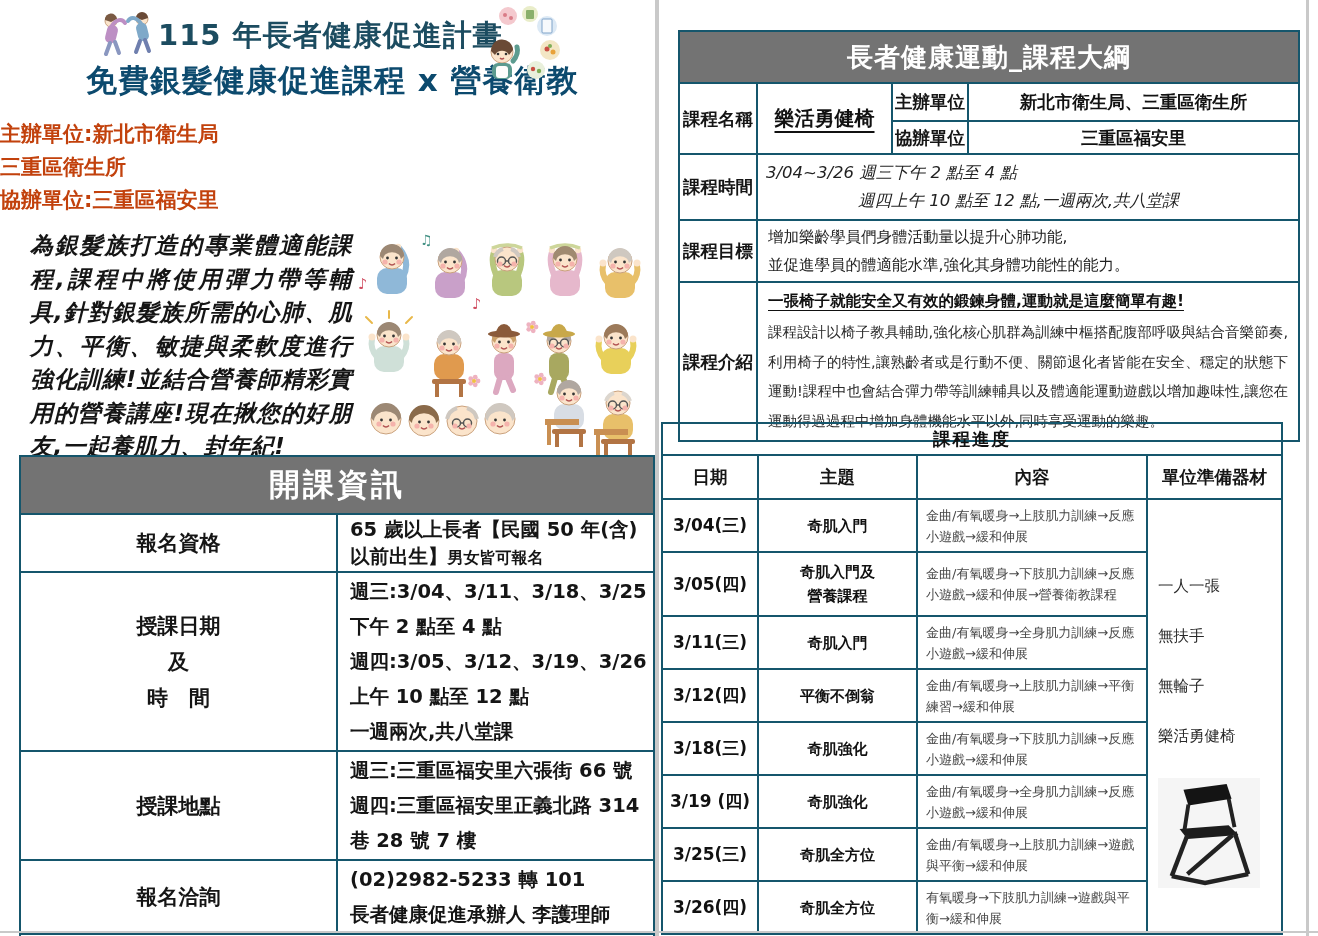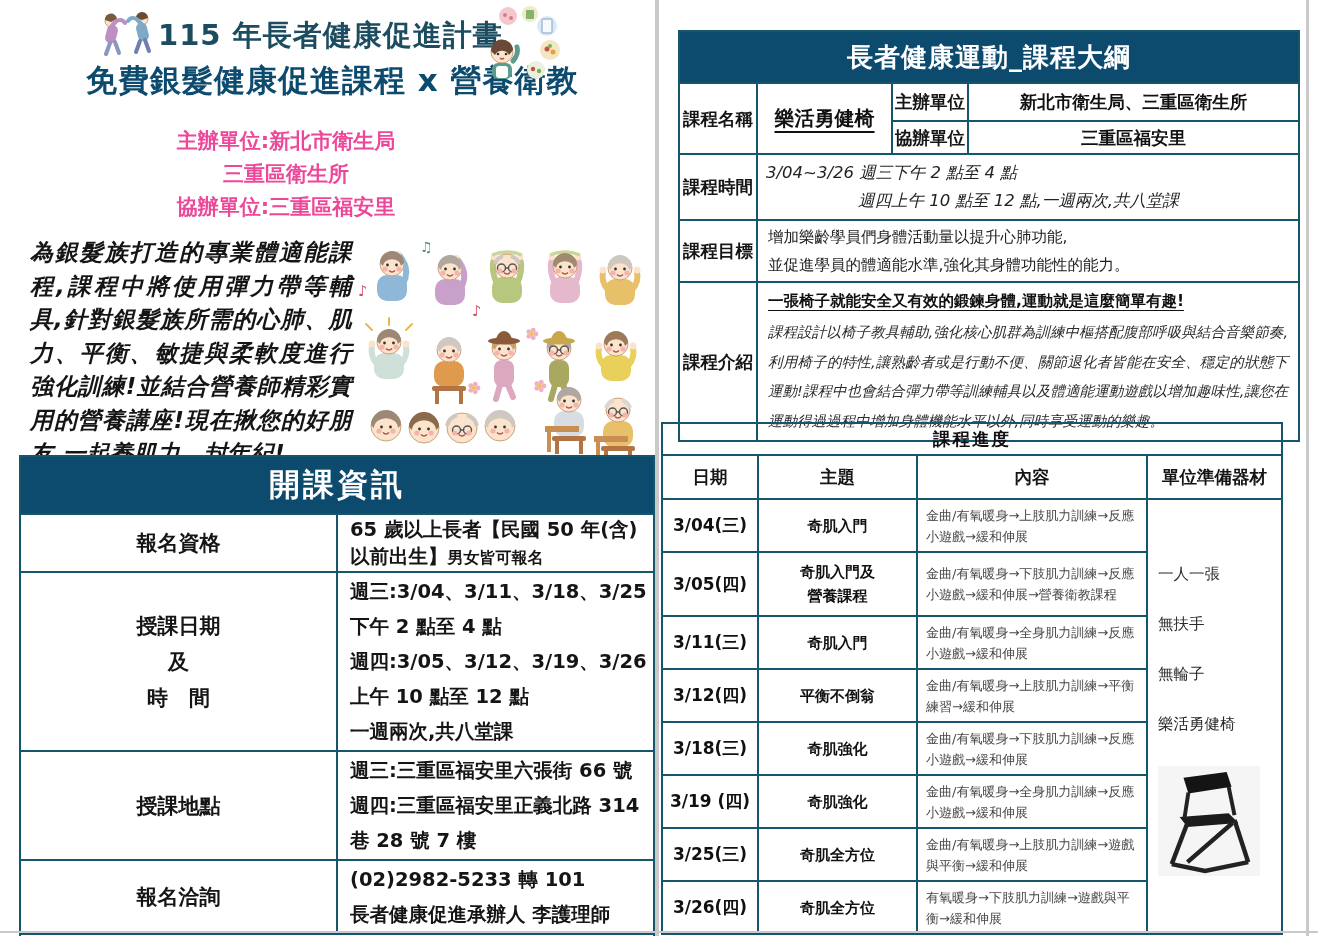--- a/index.html
+++ b/index.html
@@ -8,35 +8,35 @@
   .page{position:absolute;top:0;height:936px;background:#fff;}
   #left-page{left:0;width:655px;}
   #right-page{left:661px;width:650px;}
   .divider{position:absolute;background:#c9c9c9;}
 
   
   .lp-title-row{display:flex;align-items:center;margin:10px 0 0 98px;}
   .lp-title{font-size:29px;font-weight:bold;color:#1c4c60;margin:6px 0 0 2px;letter-spacing:1px;white-space:nowrap;}
   .nutrition-icon{position:absolute;left:478px;top:6px;}
   .lp-subtitle{font-size:31px;font-weight:bold;color:#0c4a6e;margin:4px 0 0 86px;letter-spacing:1px;white-space:nowrap;}
-  .organizers{width:572px;text-align:center;margin-top:23px;font-size:21px;font-weight:bold;line-height:33px;color:#ec4899;}
+  .organizers{width:572px;text-align:left;margin-top:16px;font-size:21px;font-weight:bold;line-height:33px;color:#c2410c;}
 
   
   .lp-middle{display:flex;margin-top:12px;font-style:italic;}
   .intro-text{width:322px;margin-left:30px;font-size:23px;font-weight:bold;line-height:33.5px;
               text-align:justify;letter-spacing:.5px;color:#151515;}
   .illus{margin:2px 0 0 2px;}
 
   
   table{border-collapse:collapse;}
   .info-table,.rp-table1,.rp-table2{table-layout:fixed;}
   .info-table th,.info-table td,
   .rp-table1 th,.rp-table1 td,
   .rp-table2 th,.rp-table2 td{border:2.5px solid #15566c;}
-  .tbl-title{background:#0c4a6e;color:#fff;font-weight:bold;text-align:center;}
+  .tbl-title{background:#737373;color:#fff;font-weight:bold;text-align:center;}
 
   .info-table{position:absolute;left:19px;top:455px;width:636px;}
   .info-table .tbl-title{font-size:31px;height:54px;letter-spacing:3px;}
   .info-table th{width:108px;font-size:21px;font-weight:bold;text-align:center;line-height:36px;color:#151515;}
   .info-table td.val{padding-left:12px;font-size:19.5px;font-weight:bold;color:#151515;}
   .r-qual{height:44px;}
   .r-sched{height:108px;}
   .r-loc{height:70px;}
   .r-contact{height:72px;}
   .r-remind{height:122px;}
@@ -53,32 +53,32 @@
   .r-cohost{height:33px;}
   .r-time{height:62px;margin-left:24px;}
   .r-goal{height:58px;}
   .r-intro{height:152px;}
   .time-cell{font-size:16.5px;padding:4px 8px;color:#222;font-style:italic;}
   .time-cell .l2{padding-left:92px;}
   .time-cell div{line-height:28px;}
   .goal-cell{font-size:15.5px;line-height:28px;padding:2px 10px;color:#222;}
   .intro-cell{padding:6px 10px 4px 10px;vertical-align:top;font-size:14.5px;}
   .intro-head{font-weight:bold;font-size:15.5px;text-decoration:underline;text-underline-offset:4px;margin:2px 0 6px 0;color:#111;}
-  .intro-body{line-height:29.5px;text-align:justify;color:#2a2a2a;font-style:italic;}
+  .intro-body{line-height:29.5px;text-align:justify;color:#2a2a2a;}
 
   .rp-table2{position:absolute;left:0;top:422px;width:620px;}
   .progress-cell{height:28px;font-weight:bold;font-size:17.5px;text-align:center;letter-spacing:2px;}
   .rp-table2 th{height:40px;font-size:17.5px;font-weight:bold;text-align:center;color:#151515;}
   .rp-table2 tr.sr{height:53px;}
   .rp-table2 tr.sr-tall{height:64px;}
   .s-date{font-weight:bold;font-size:17px;text-align:center;}
   .s-topic{font-weight:bold;font-size:15px;text-align:center;white-space:pre-line;line-height:24px;}
   .s-content{font-size:13px;color:#474747;line-height:21px;padding:4px 8px;}
   .s-equip{vertical-align:top;padding:62px 4px 0 10px;font-size:15.5px;color:#2a2a2a;}
-  .equip-line{line-height:24px;margin-bottom:26px;white-space:nowrap;}
+  .equip-line{line-height:24px;margin-bottom:26px;white-space:nowrap;margin-top:12px;}
 </style>
 </head>
 <body>
 
 <div class="page" id="left-page">
 
   <div class="lp-title-row">
     <svg width="58" height="46" viewBox="0 0 58 46">
       <circle cx="13" cy="11" r="6" fill="#fbe4cb" stroke="#caa27e" stroke-width="1"></circle>
       <path d="M7 10 A6 6 0 0 1 19 9 L13 12 Z" fill="#7a5a43"></path>

